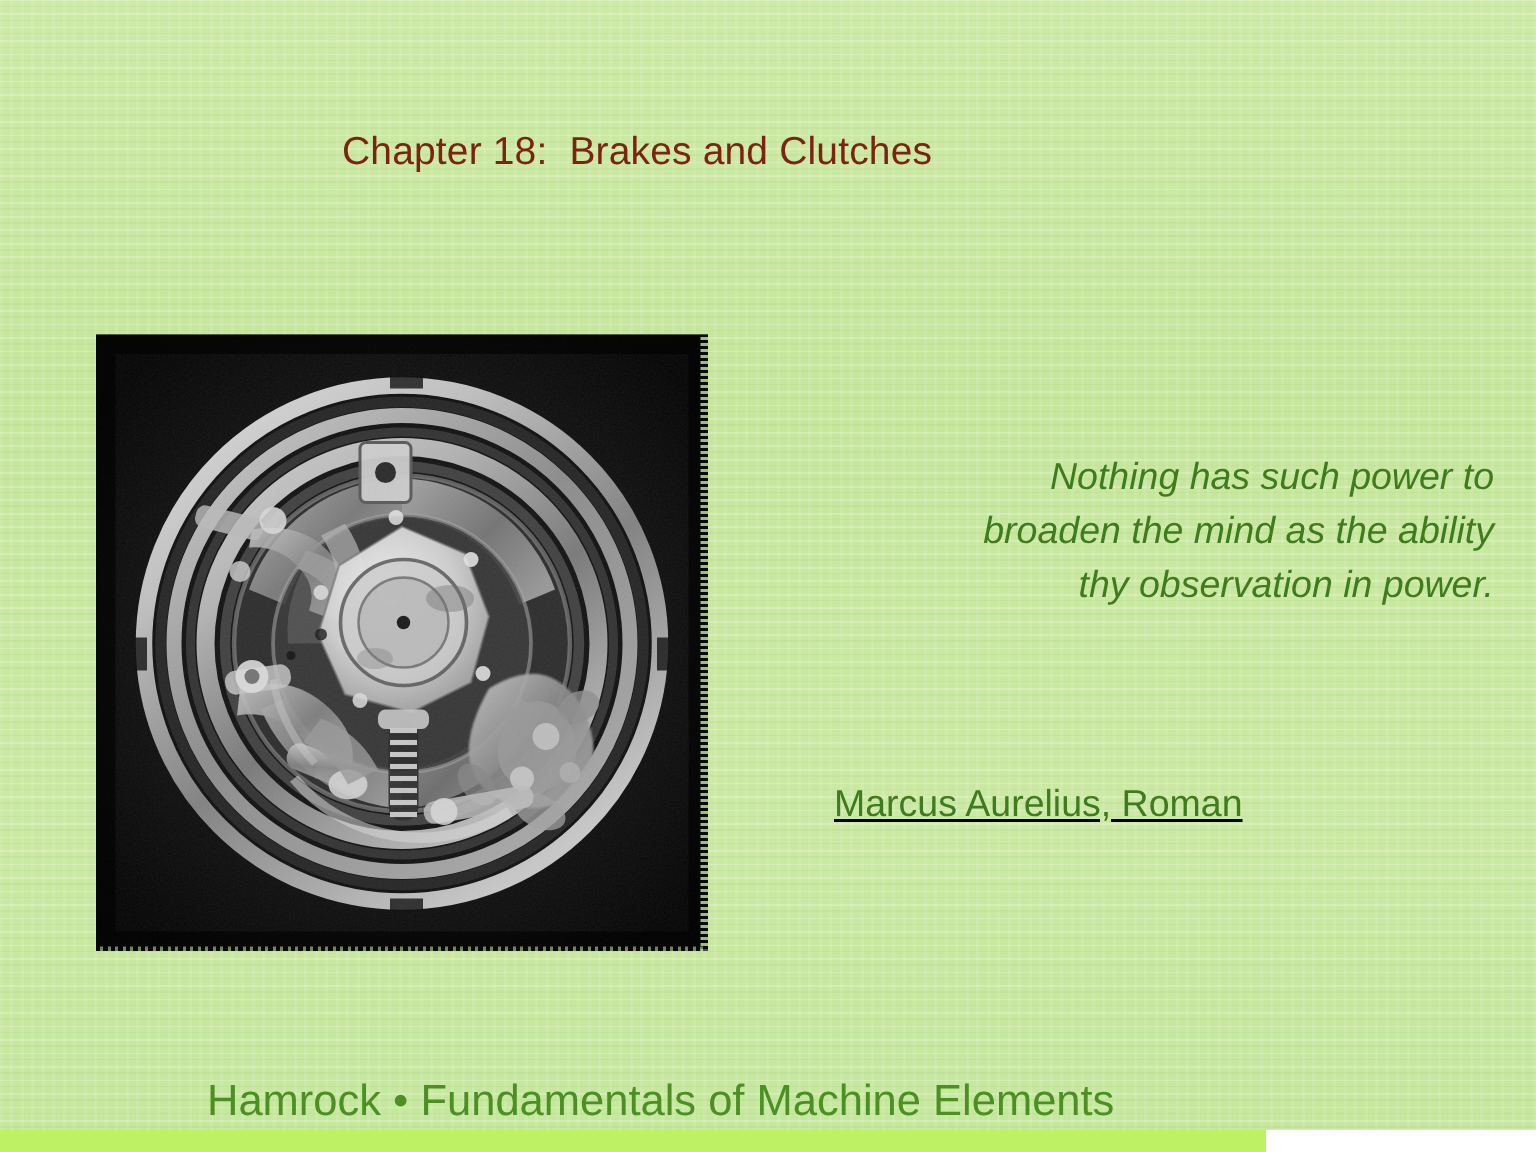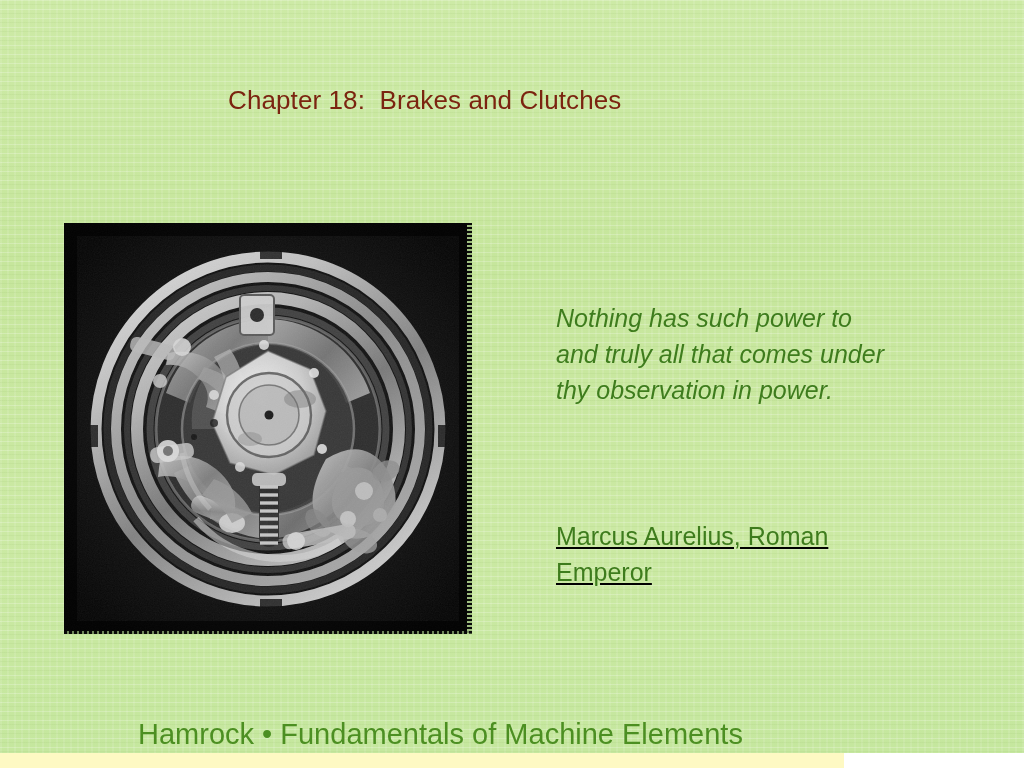--- a/index.html
+++ b/index.html
@@ -9,21 +9,21 @@
     height: 768px;
     overflow: hidden;
     background: #ffffff;
     font-family: "Liberation Sans", sans-serif;
   }
 
   #slide {
     position: relative;
     width: 844px;
     height: 768px;
-    background: #fef9c3;
+    background: #bef264;
   }
 
   
   #slide-background {
     position: absolute;
     left: 0;
     top: 0;
     width: 1024px;
     height: 753px;
     background-color: #c9e8a2;
@@ -100,20 +100,21 @@
     );
     opacity: 0.6;
   }
 
   
   #quote-block {
     position: absolute;
     left: 556px;
     top: 300px;
     width: 440px;
+    text-align: right;
   }
   .quote-line {
     font-size: 25px;
     font-style: italic;
     line-height: 36px;
     color: #3e7c1d;
     white-space: pre;
   }
 
   #attribution-block {
@@ -305,24 +306,23 @@
       <rect x="0" y="0" width="408" height="411" filter="url(#grain)" opacity="0.5"></rect>
 
       <rect x="0" y="0" width="408" height="411" fill="none" stroke="#000" stroke-width="26" opacity="0.55"></rect>
     </svg>
     <div id="photo-edge-right"></div>
     <div id="photo-edge-bottom"></div>
   </div>
 
   <div id="quote-block">
     <div class="quote-line">Nothing has such power to</div>
-    <div class="quote-line">and truly all that comes under</div>
+    <div class="quote-line">broaden the mind as the ability</div>
     <div class="quote-line">thy observation in power.</div>
   </div>
 
   <div id="attribution-block">
     <div class="attribution-line">Marcus Aurelius, Roman</div>
-    <div class="attribution-line">Emperor</div>
   </div>
 
   <div id="slide-footer">Hamrock • Fundamentals of Machine Elements</div>
 
 </div>
 
 </body></html>

